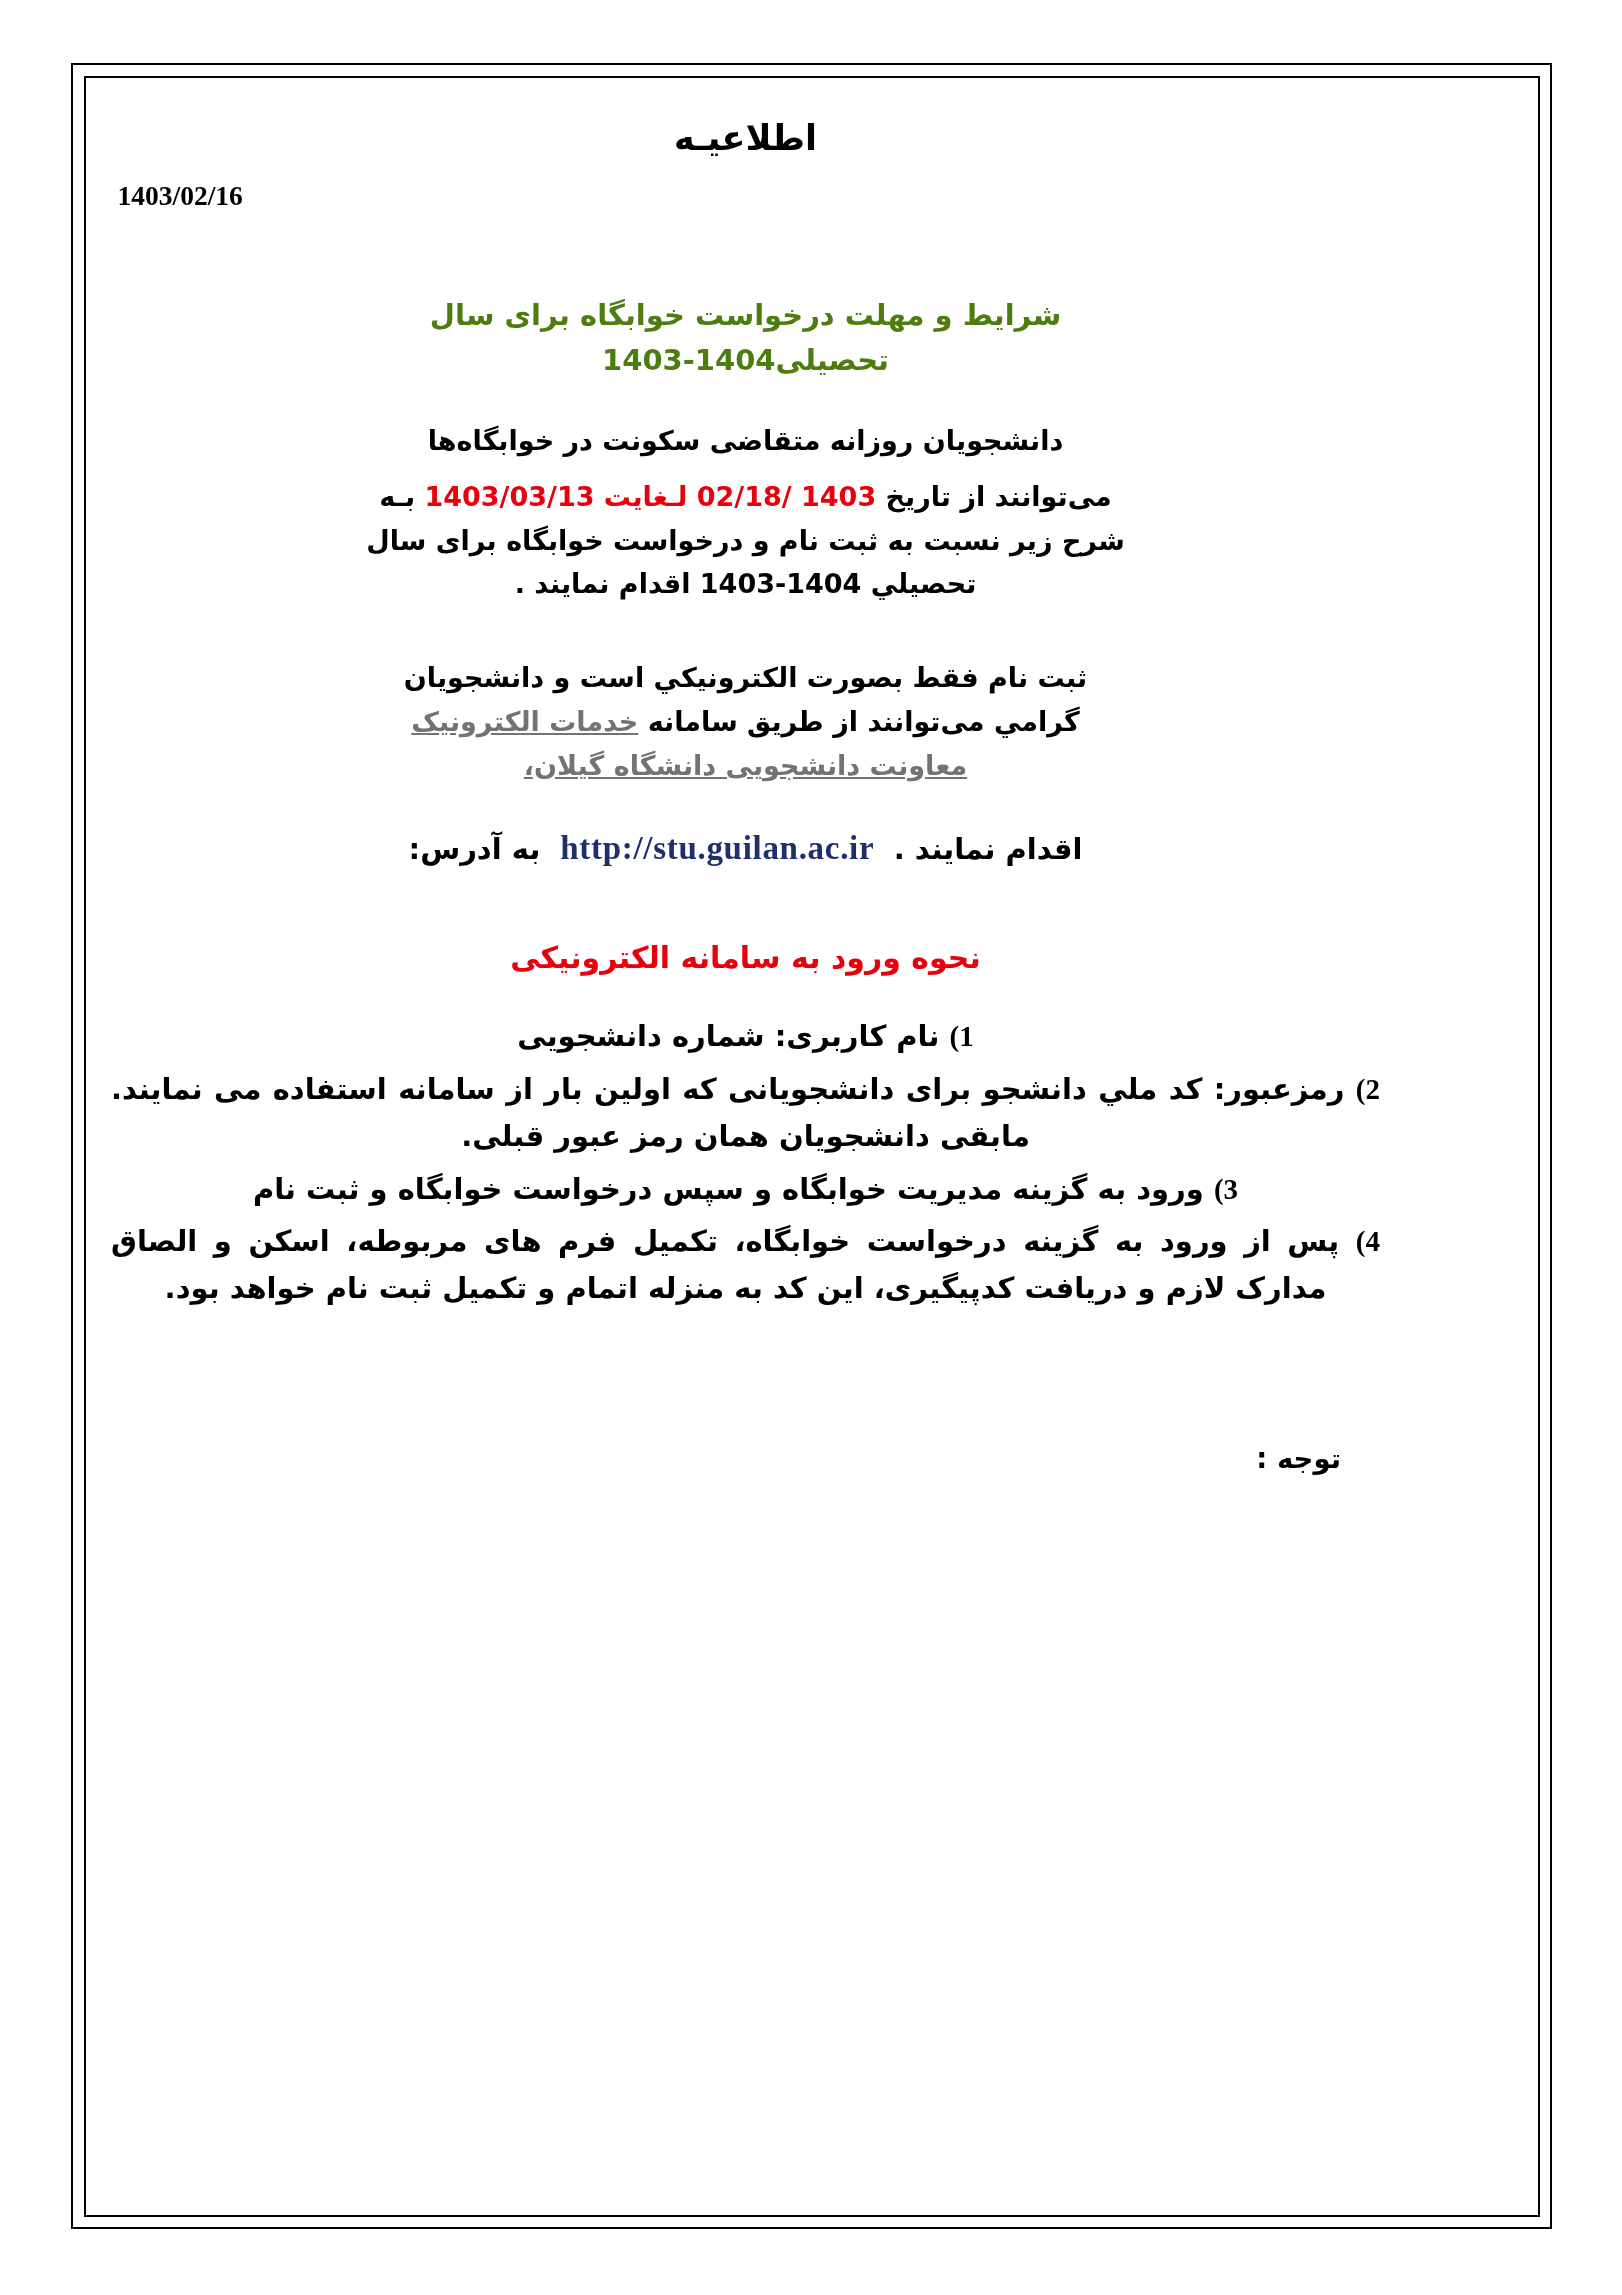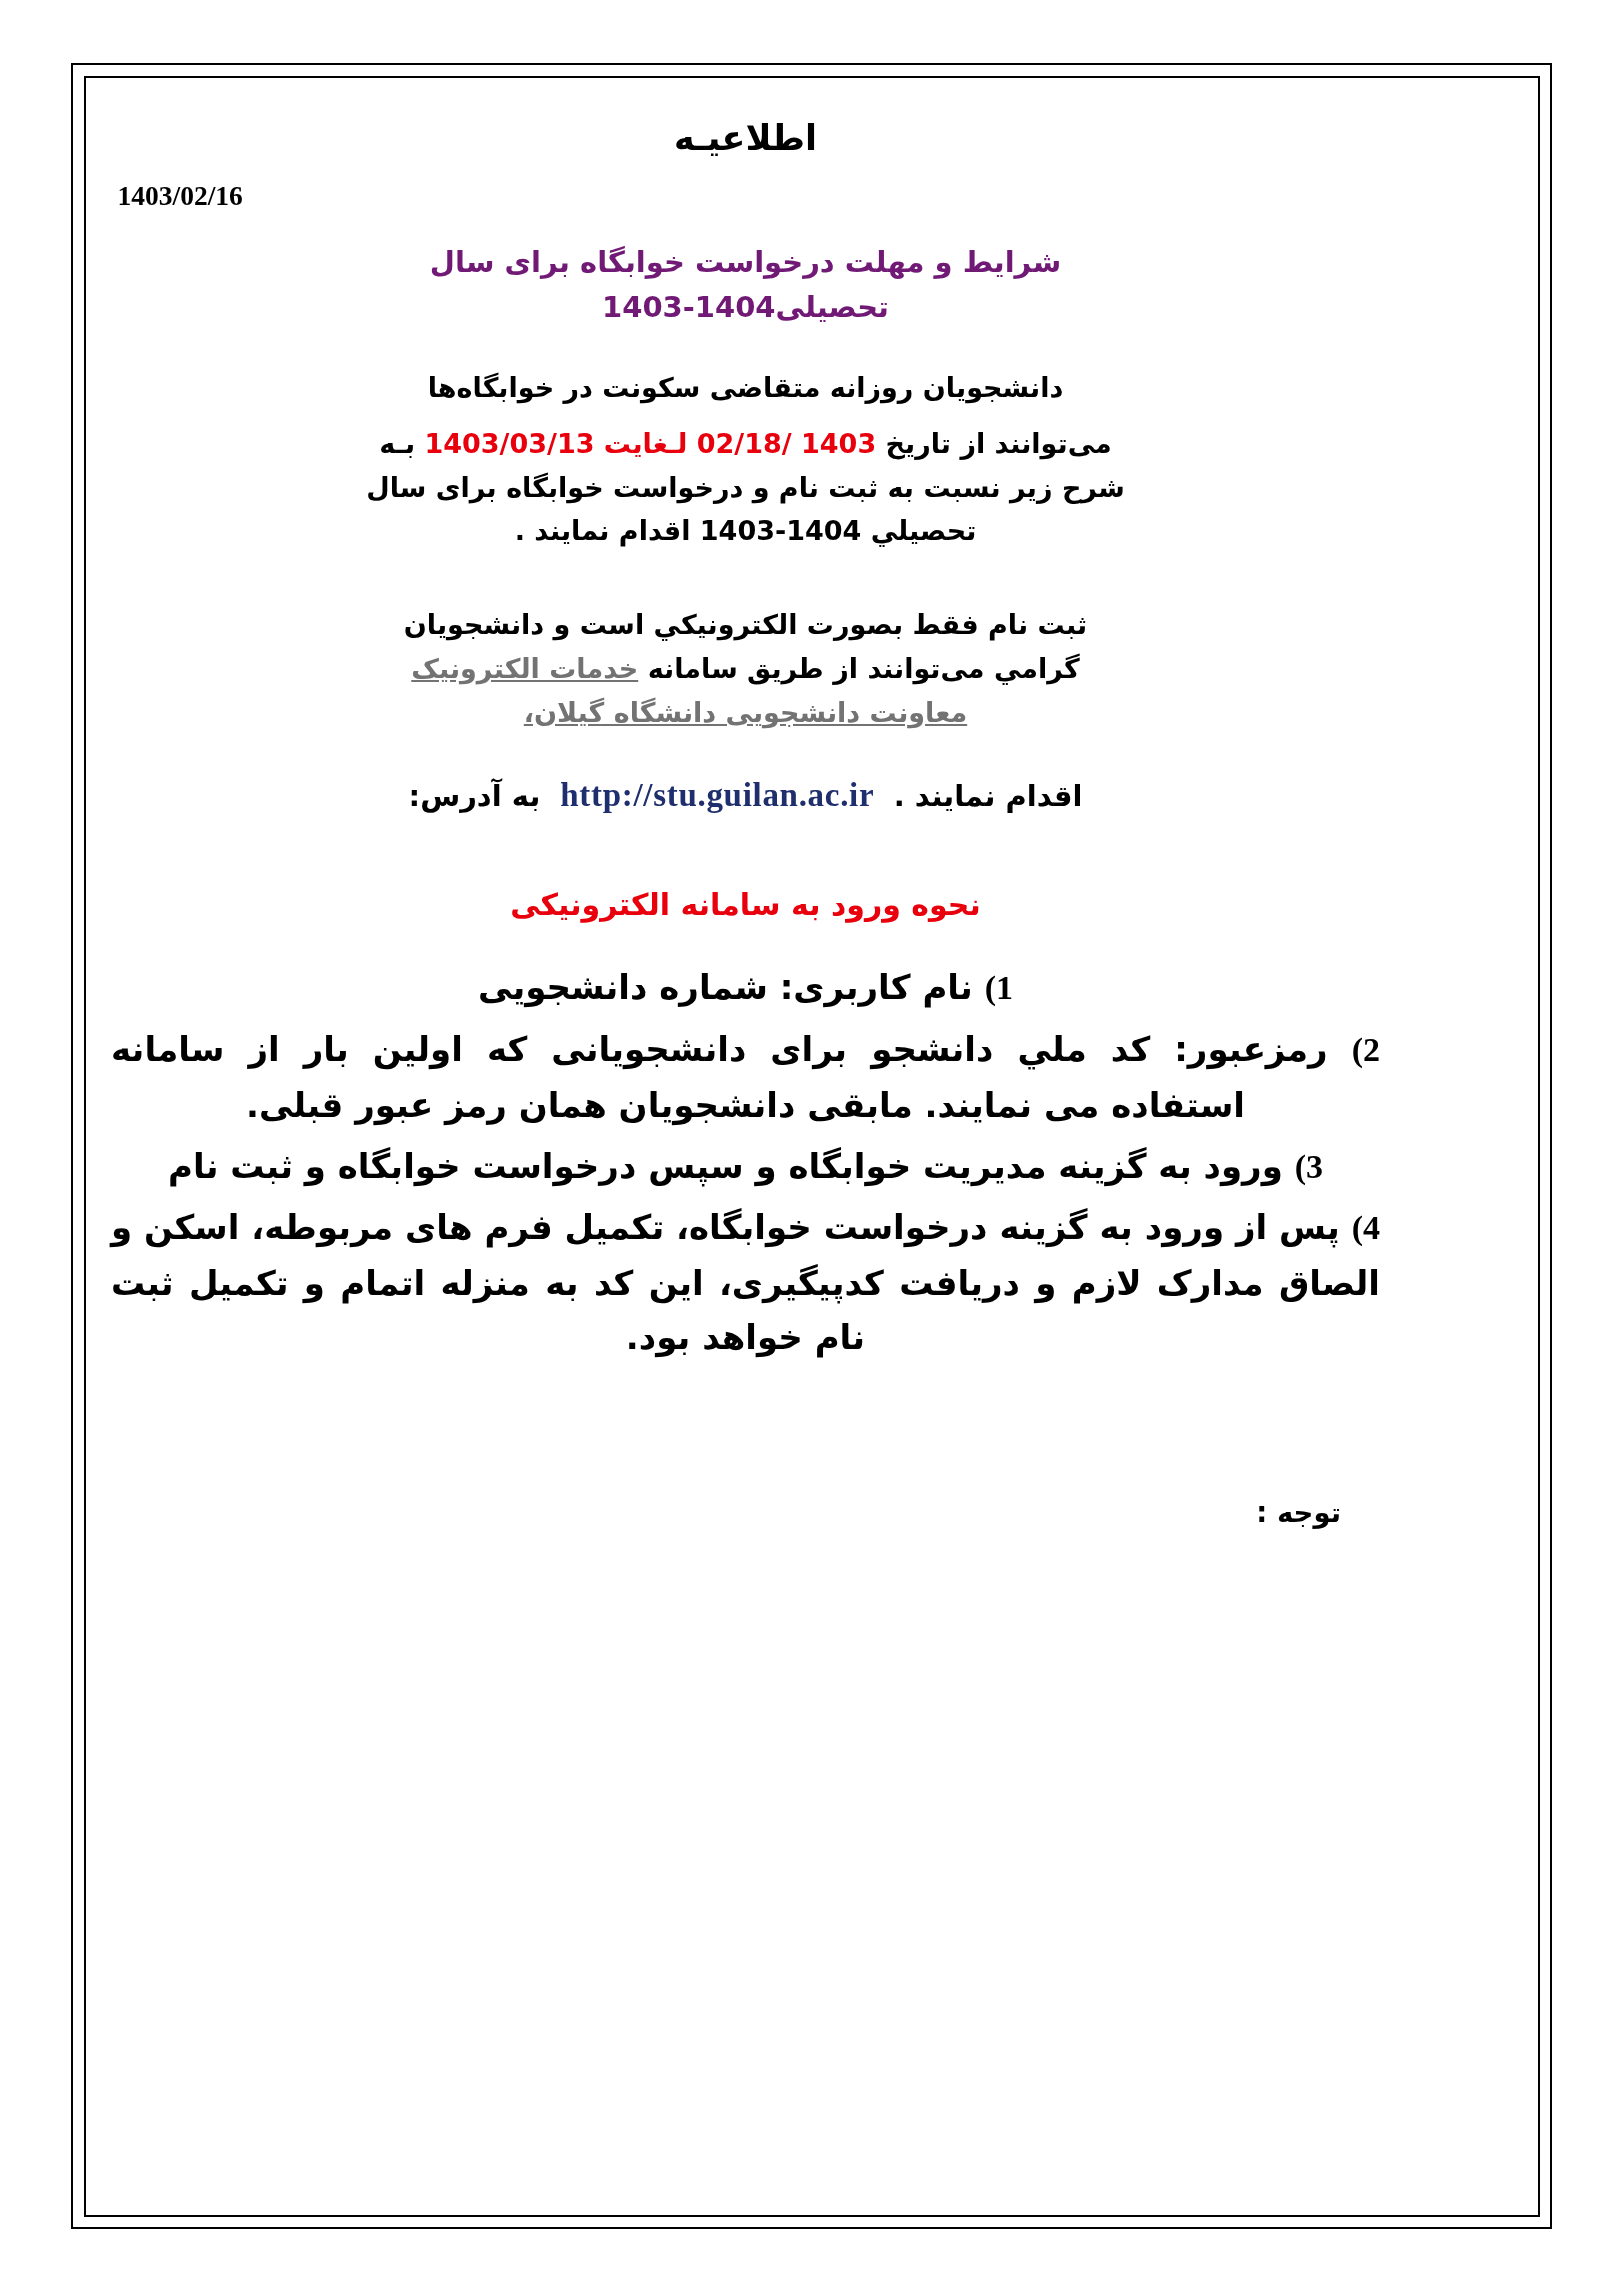--- a/index.html
+++ b/index.html
@@ -58,27 +58,27 @@
     text-align: left;
     direction: ltr;
     font-size: 27.5px;
     font-weight: bold;
     font-family: "Liberation Serif", "DejaVu Serif", serif;
     margin-top: 22px;
     padding-left: 6.5px;
   }
 
   .red-heading {
-    color: #701a75;
+    color: #4d7c0f;
     font-weight: bold;
     font-size: 29px;
     text-align: center;
     line-height: 1.55;
     letter-spacing: 1.3px;
-    margin-top: 28px;
+    margin-top: 81px;
   }
   .red-heading .rh-l2 { display: block; }
 
   .para {
     font-size: 27px;
     line-height: 1.62;
     text-align: center;
     letter-spacing: 1px;
     font-weight: bold;
   }
@@ -123,21 +123,21 @@
     color: #e8000d;
     font-weight: bold;
     font-size: 30px;
     text-align: center;
     letter-spacing: 2px;
     margin-top: 73px;
   }
 
   .steps {
     margin-top: 38px;
-    font-size: 34px;
+    font-size: 29px;
     line-height: 1.6;
     letter-spacing: 0.8px;
     font-weight: bold;
   }
   .step {
     display: block;
     text-align: justify;
     text-align-last: center;
     margin-bottom: 6.5px;
   }

